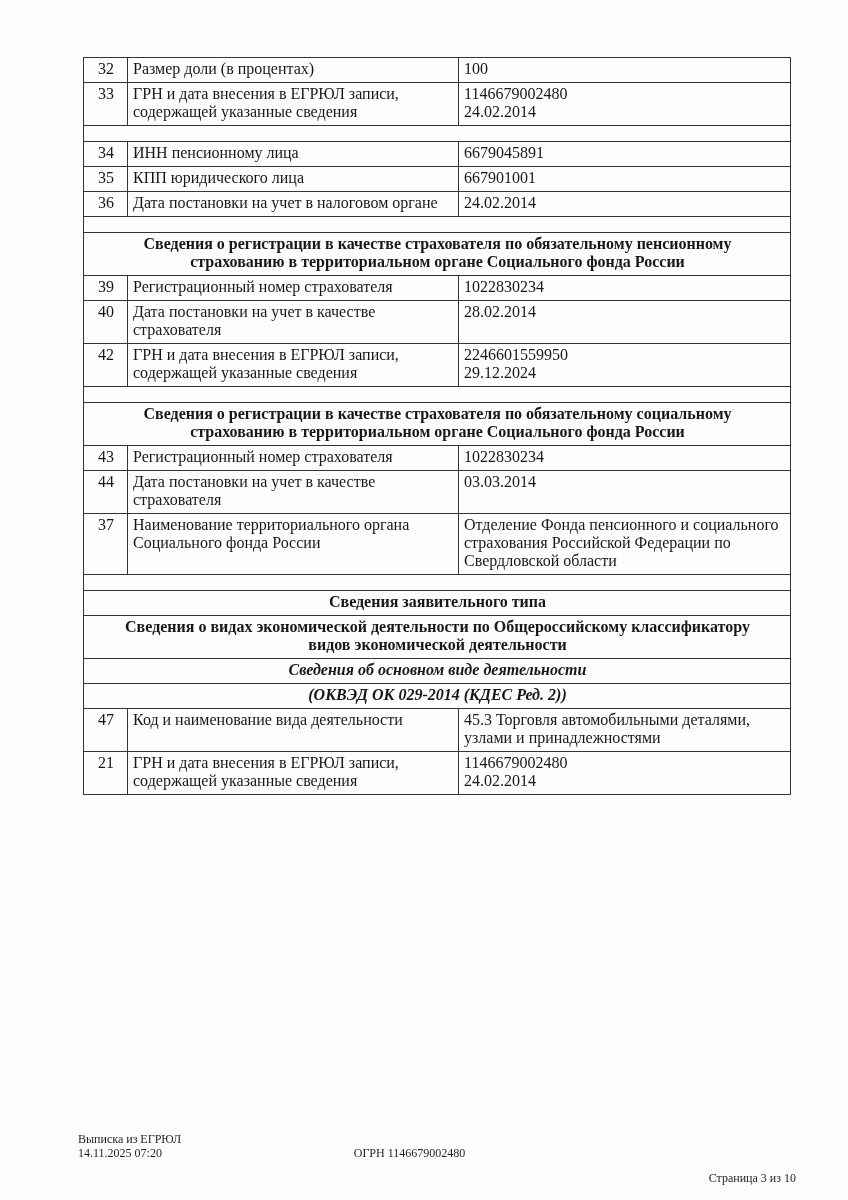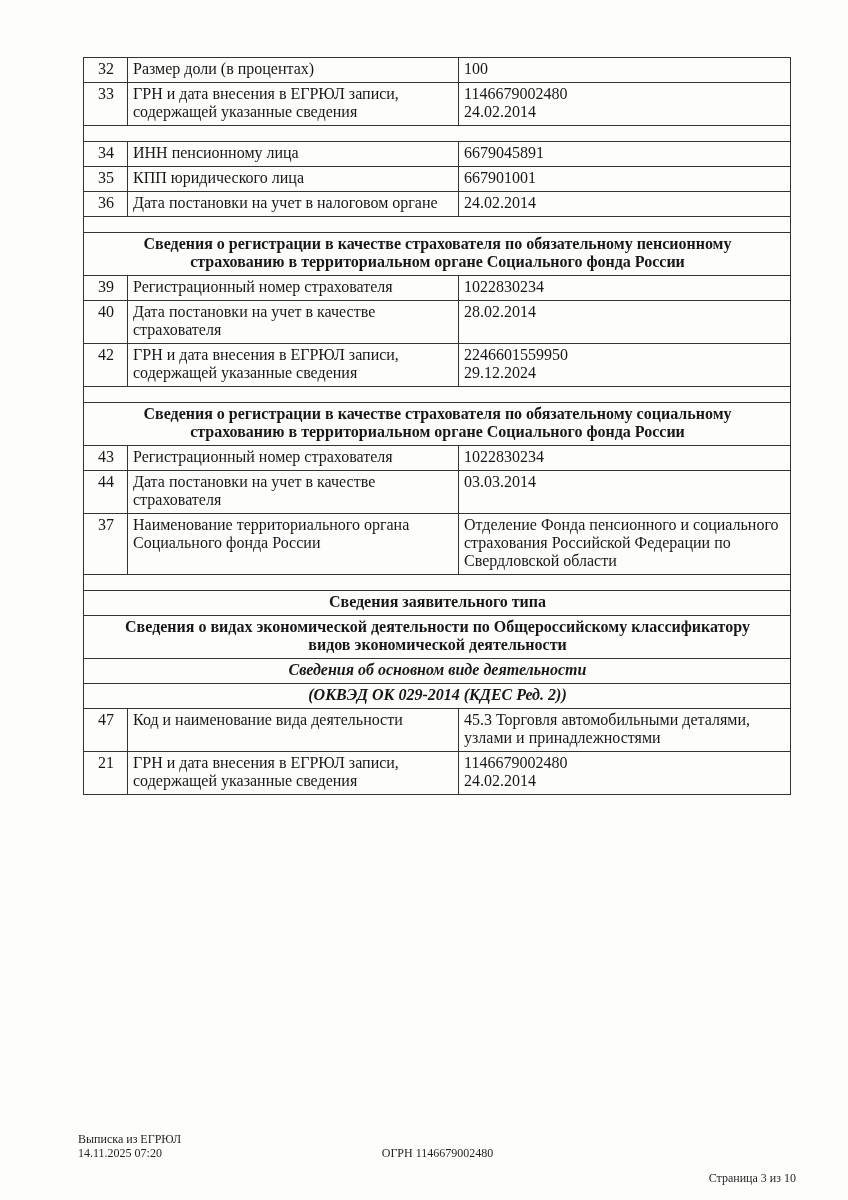--- a/index.html
+++ b/index.html
@@ -40,21 +40,21 @@
   td.sec.itn { font-style: italic; font-weight: bold; }
   tr.spacer td { height: 15px; padding: 0; }
 
   .footer-item {
     position: absolute;
     font-size: 12px;
     line-height: 13.5px;
     color: #1f1f1f;
   }
   .f-left   { left: 78px;  top: 1133px; }
-  .f-center { left: 0; width: 819px; text-align: center; top: 1147px; padding-left: 28px; }
+  .f-center { left: 0; width: 819px; text-align: center; top: 1147px; }
   .f-right  { right: 52px; top: 1172px; }
 </style>
 </head>
 <body>
 
 <div class="page">
 
   <table class="doc">
     <colgroup>
       <col style="width:44px">

